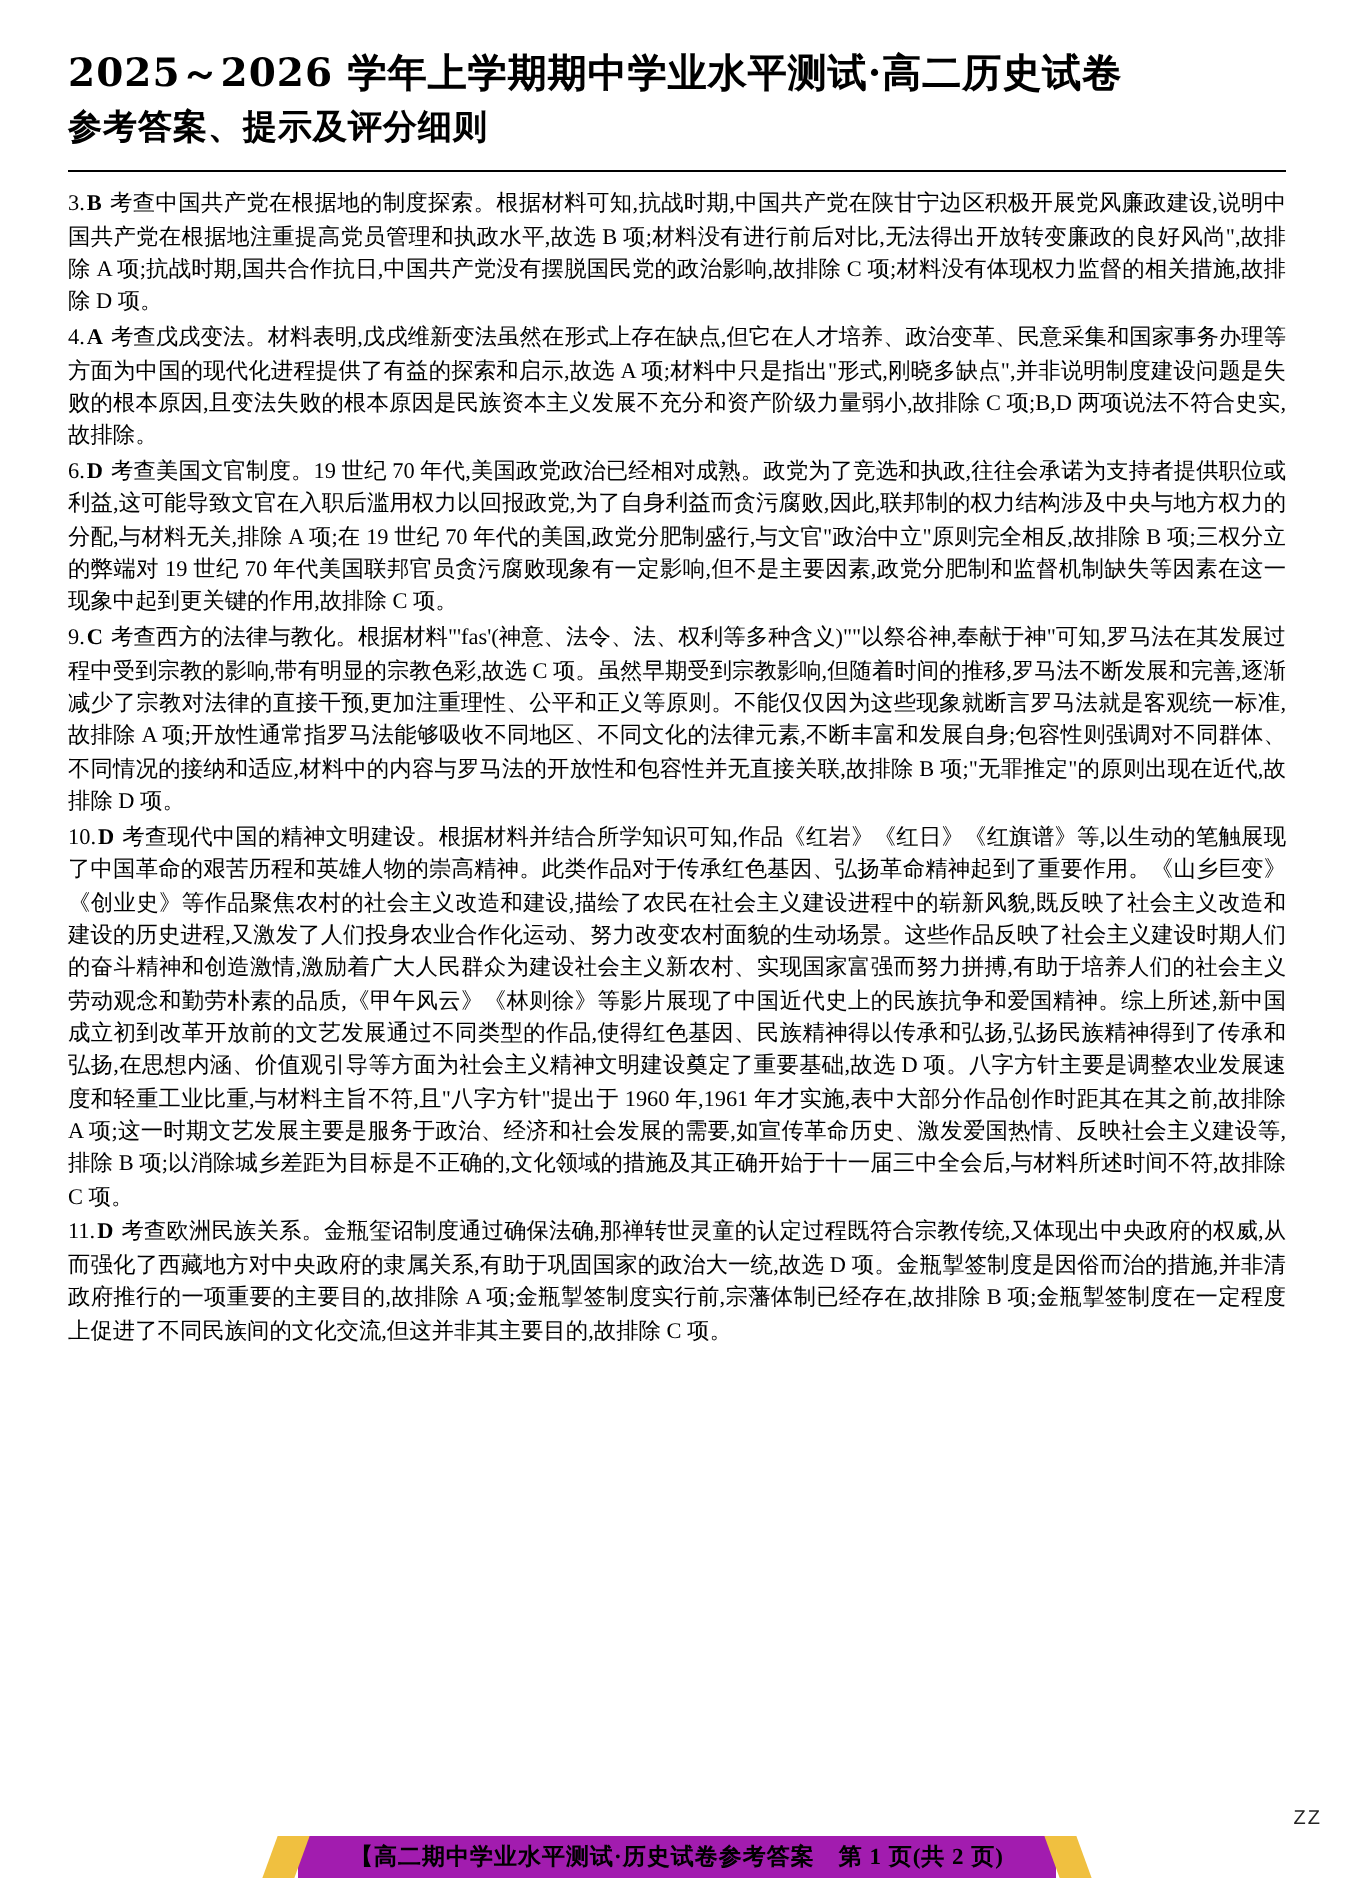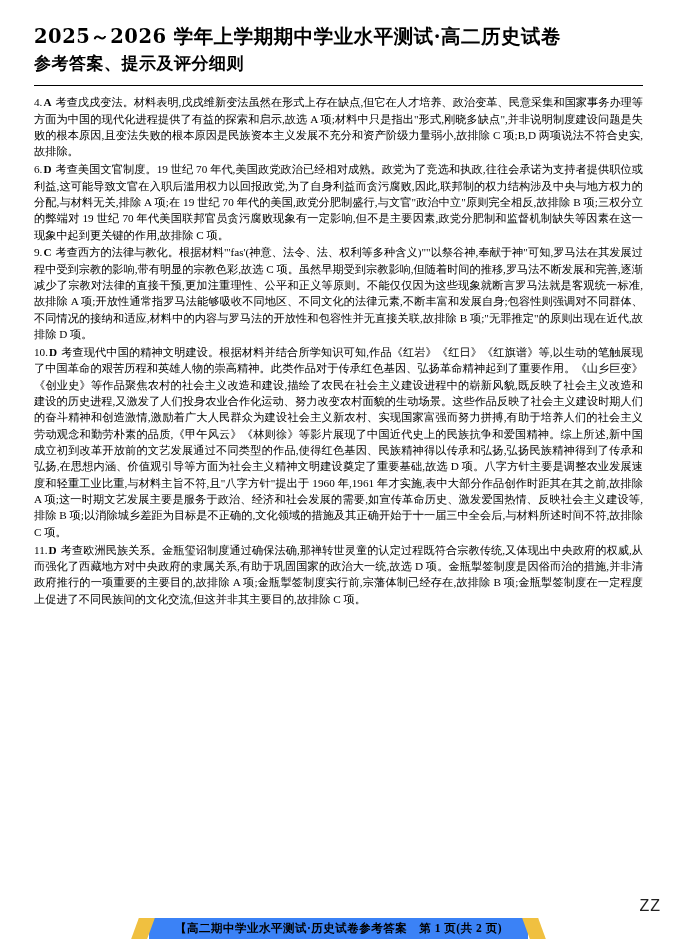--- a/index.html
+++ b/index.html
@@ -65,21 +65,21 @@
   .footer {
     position: absolute;
     left: 0;
     right: 0;
     bottom: 10px;
     text-align: center;
   }
   .footer-band {
     display: inline-block;
     position: relative;
-    background: #3b82f6;
+    background: #a21caf;
     color: #000;
     font-size: 11.5px;
     font-weight: bold;
     padding: 3px 26px;
     letter-spacing: 0.5px;
   }
   .footer-band::before,
   .footer-band::after {
     content: "";
     position: absolute;
@@ -93,40 +93,43 @@
     transform: skewX(-20deg);
   }
   .footer-band::after {
     right: -14px;
     transform: skewX(20deg);
   }
   .corner-mark {
     position: absolute;
     right: 16px;
     bottom: 34px;
-    font-size: 16px;
+    font-size: 10px;
     font-family: "Liberation Sans", sans-serif;
     color: #222;
     letter-spacing: 1px;
   }
 </style>
 </head>
 <body>
 
 <div class="page">
 
   <div class="doc-title">2025～2026 学年上学期期中学业水平测试·高二历史试卷</div>
   <div class="doc-subtitle">参考答案、提示及评分细则</div>
 
   <hr class="rule">
 
   <div class="answers">
 
 
 
+    <p class="item">
+      <span class="num">3.</span><span class="ans">B</span><span>考查中国共产党在根据地的制度探索。根据材料可知,抗战时期,中国共产党在陕甘宁边区积极开展党风廉政建设,说明中国共产党在根据地注重提高党员管理和执政水平,故选 B 项;材料没有进行前后对比,无法得出开放转变廉政的良好风尚",故排除 A 项;抗战时期,国共合作抗日,中国共产党没有摆脱国民党的政治影响,故排除 C 项;材料没有体现权力监督的相关措施,故排除 D 项。</span>
+    </p>
 
     <p class="item">
       <span class="num">4.</span><span class="ans">A</span><span>考查戊戌变法。材料表明,戊戌维新变法虽然在形式上存在缺点,但它在人才培养、政治变革、民意采集和国家事务办理等方面为中国的现代化进程提供了有益的探索和启示,故选 A 项;材料中只是指出"形式,刚晓多缺点",并非说明制度建设问题是失败的根本原因,且变法失败的根本原因是民族资本主义发展不充分和资产阶级力量弱小,故排除 C 项;B,D 两项说法不符合史实,故排除。</span>
     </p>
 
 
     <p class="item">
       <span class="num">6.</span><span class="ans">D</span><span>考查美国文官制度。19 世纪 70 年代,美国政党政治已经相对成熟。政党为了竞选和执政,往往会承诺为支持者提供职位或利益,这可能导致文官在入职后滥用权力以回报政党,为了自身利益而贪污腐败,因此,联邦制的权力结构涉及中央与地方权力的分配,与材料无关,排除 A 项;在 19 世纪 70 年代的美国,政党分肥制盛行,与文官"政治中立"原则完全相反,故排除 B 项;三权分立的弊端对 19 世纪 70 年代美国联邦官员贪污腐败现象有一定影响,但不是主要因素,政党分肥制和监督机制缺失等因素在这一现象中起到更关键的作用,故排除 C 项。</span>
     </p>
 

